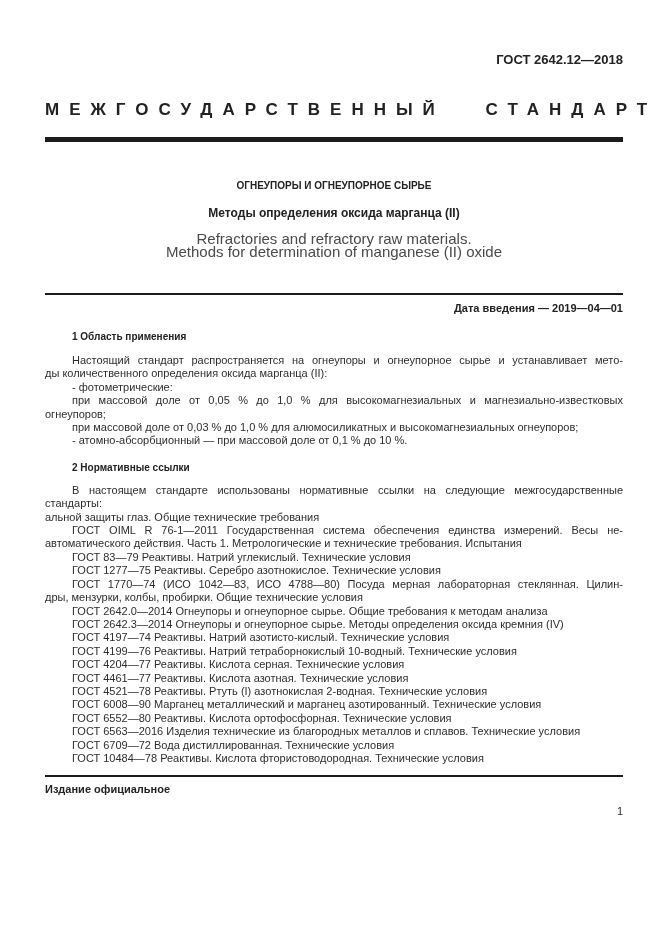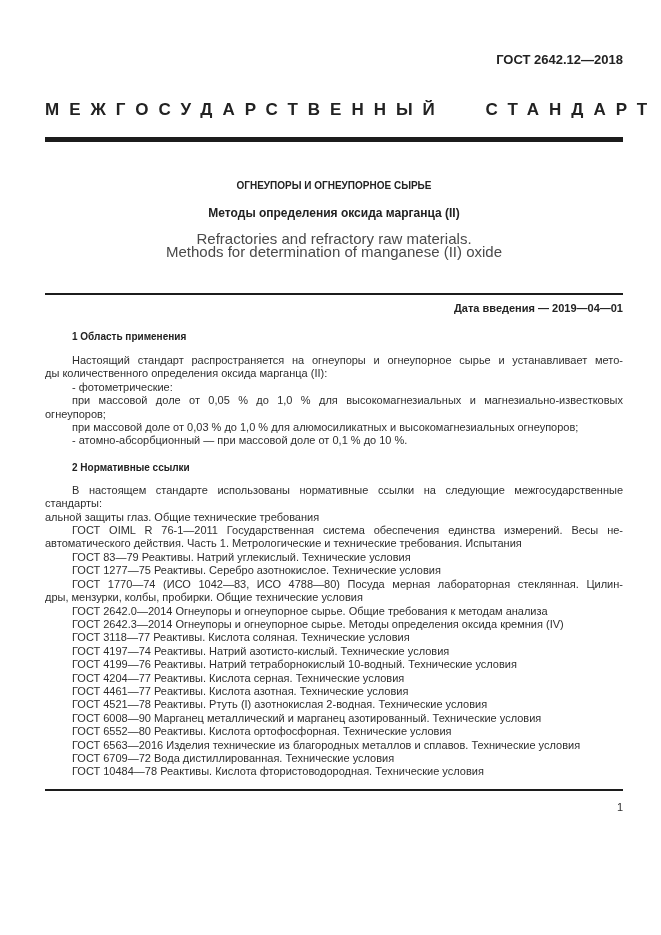--- a/index.html
+++ b/index.html
@@ -153,32 +153,32 @@
       <div class="ln">стандарты:</div>
       <div class="ln">альной защиты глаз. Общие технические требования</div>
       <div class="ln ind just">ГОСТ OIML R 76-1—2011 Государственная система обеспечения единства измерений. Весы не-</div>
       <div class="ln">автоматического действия. Часть 1. Метрологические и технические требования. Испытания</div>
       <div class="ln ind">ГОСТ 83—79 Реактивы. Натрий углекислый. Технические условия</div>
       <div class="ln ind">ГОСТ 1277—75 Реактивы. Серебро азотнокислое. Технические условия</div>
       <div class="ln ind just">ГОСТ 1770—74 (ИСО 1042—83, ИСО 4788—80) Посуда мерная лабораторная стеклянная. Цилин-</div>
       <div class="ln">дры, мензурки, колбы, пробирки. Общие технические условия</div>
       <div class="ln ind">ГОСТ 2642.0—2014 Огнеупоры и огнеупорное сырье. Общие требования к методам анализа</div>
       <div class="ln ind">ГОСТ 2642.3—2014 Огнеупоры и огнеупорное сырье. Методы определения оксида кремния (IV)</div>
-      <div class="ln ind">ГОСТ 3118—77 Реактивы. Кислота соляная. Технические условия</div>
       <div class="ln ind">ГОСТ 4197—74 Реактивы. Натрий азотисто-кислый. Технические условия</div>
       <div class="ln ind">ГОСТ 4199—76 Реактивы. Натрий тетраборнокислый 10-водный. Технические условия</div>
       <div class="ln ind">ГОСТ 4204—77 Реактивы. Кислота серная. Технические условия</div>
       <div class="ln ind">ГОСТ 4461—77 Реактивы. Кислота азотная. Технические условия</div>
       <div class="ln ind">ГОСТ 4521—78 Реактивы. Ртуть (I) азотнокислая 2-водная. Технические условия</div>
       <div class="ln ind">ГОСТ 6008—90 Марганец металлический и марганец азотированный. Технические условия</div>
       <div class="ln ind">ГОСТ 6552—80 Реактивы. Кислота ортофосфорная. Технические условия</div>
       <div class="ln ind">ГОСТ 6563—2016 Изделия технические из благородных металлов и сплавов. Технические условия</div>
       <div class="ln ind">ГОСТ 6709—72 Вода дистиллированная. Технические условия</div>
       <div class="ln ind">ГОСТ 10484—78 Реактивы. Кислота фтористоводородная. Технические условия</div>
     </div>
 
     <div class="rule-thin rule-footer"></div>
 
+    <div class="edition-note">Издание официальное</div>
 
     <div class="page-number">1</div>
 
   </div>
 </div>
 
 </body></html>

